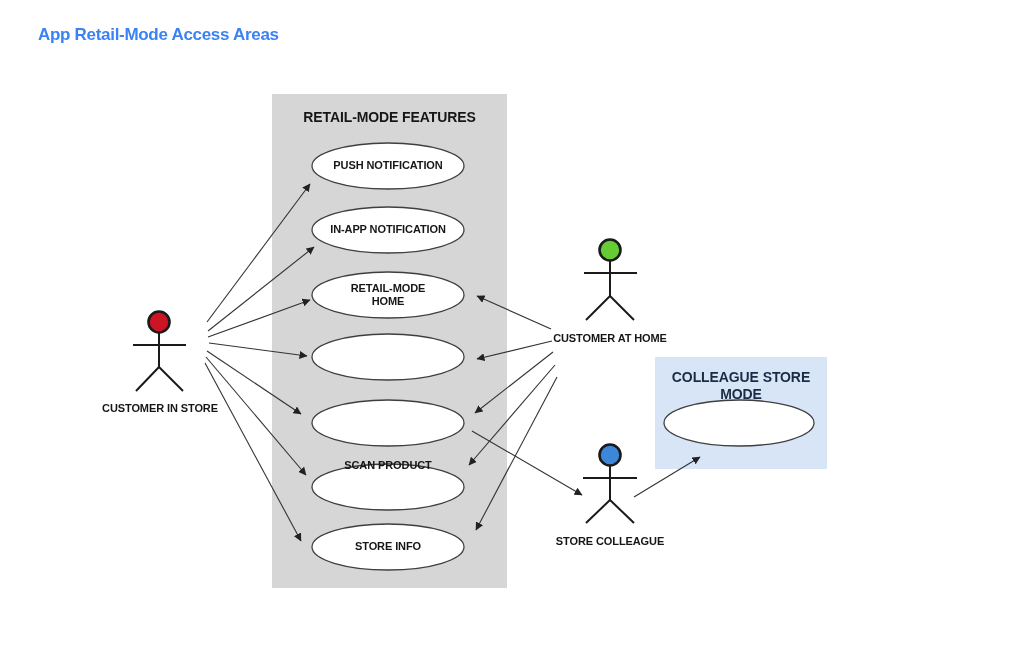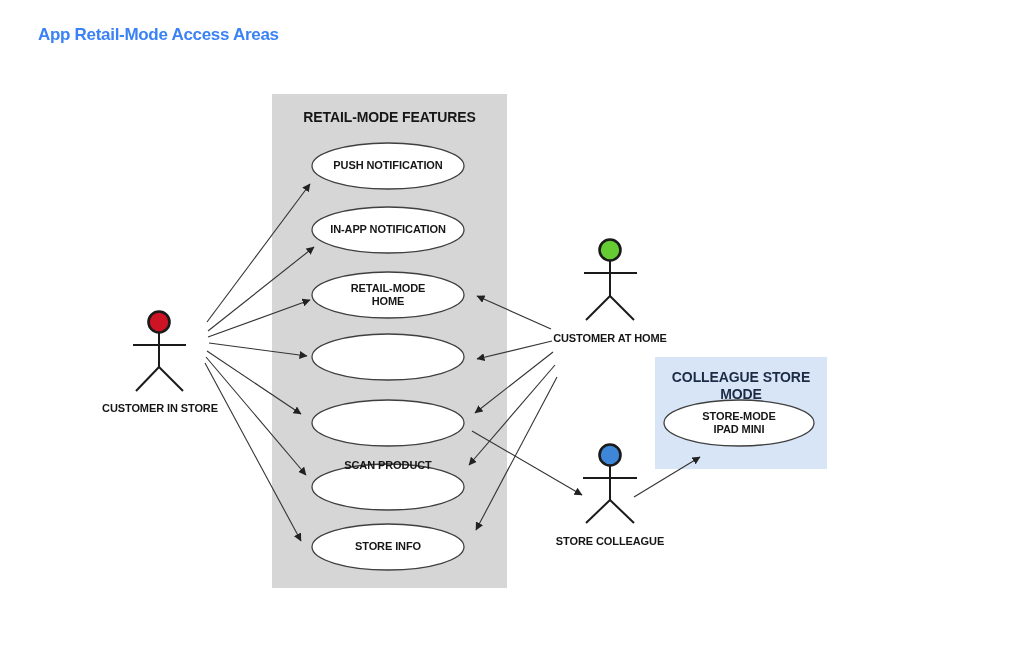--- a/index.html
+++ b/index.html
@@ -107,20 +107,18 @@
 
   <div class="lbl box-title" style="left:272px; top:109px; width:235px;">RETAIL-MODE FEATURES</div>
   <div class="lbl box-title blue-title" style="left:655px; top:369px; width:172px;">COLLEAGUE STORE MODE</div>
 
   <div class="lbl uc-label" style="left:313px; top:150px;">PUSH NOTIFICATION</div>
   <div class="lbl uc-label" style="left:313px; top:214px;">IN-APP NOTIFICATION</div>
   <div class="lbl uc-label" style="left:313px; top:279px;">RETAIL-MODE
 HOME</div>
   <div class="lbl uc-label" style="left:313px; top:450px;">SCAN PRODUCT</div>
   <div class="lbl uc-label" style="left:313px; top:531px;">STORE INFO</div>
-  <div class="lbl uc-label" style="left:664px; top:407px;">STORE-MODE
-IPAD MINI</div>
 
   <div class="lbl actor-label" style="left:80px; top:402px;">CUSTOMER IN STORE</div>
   <div class="lbl actor-label" style="left:530px; top:332px;">CUSTOMER AT HOME</div>
   <div class="lbl actor-label" style="left:530px; top:535px;">STORE COLLEAGUE</div>
 
 </div>
 
 </body></html>

